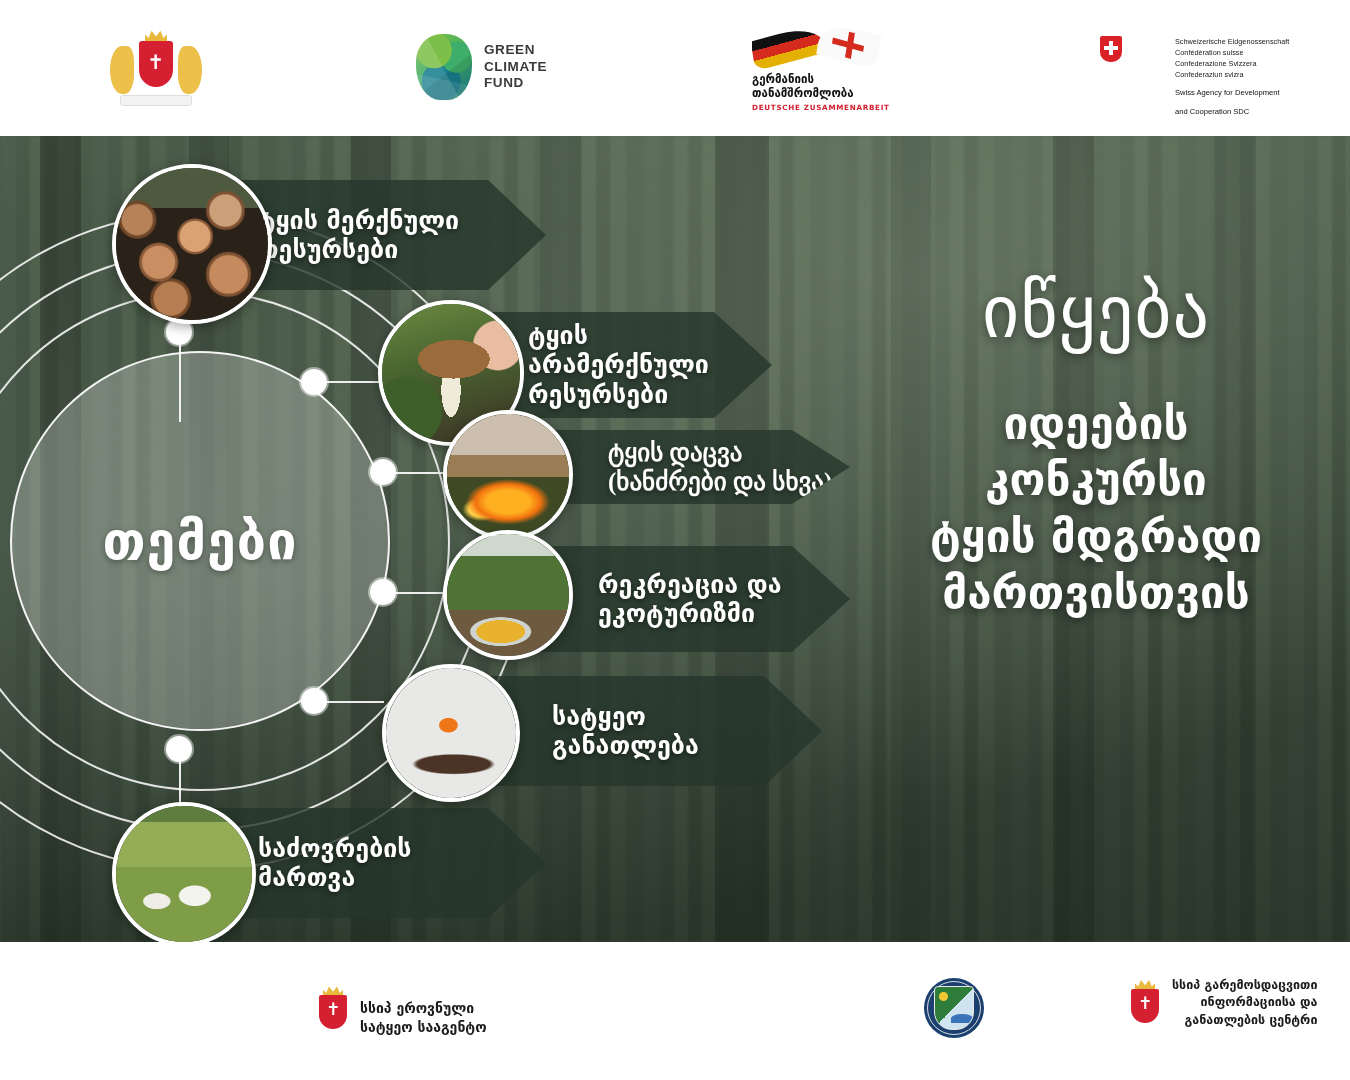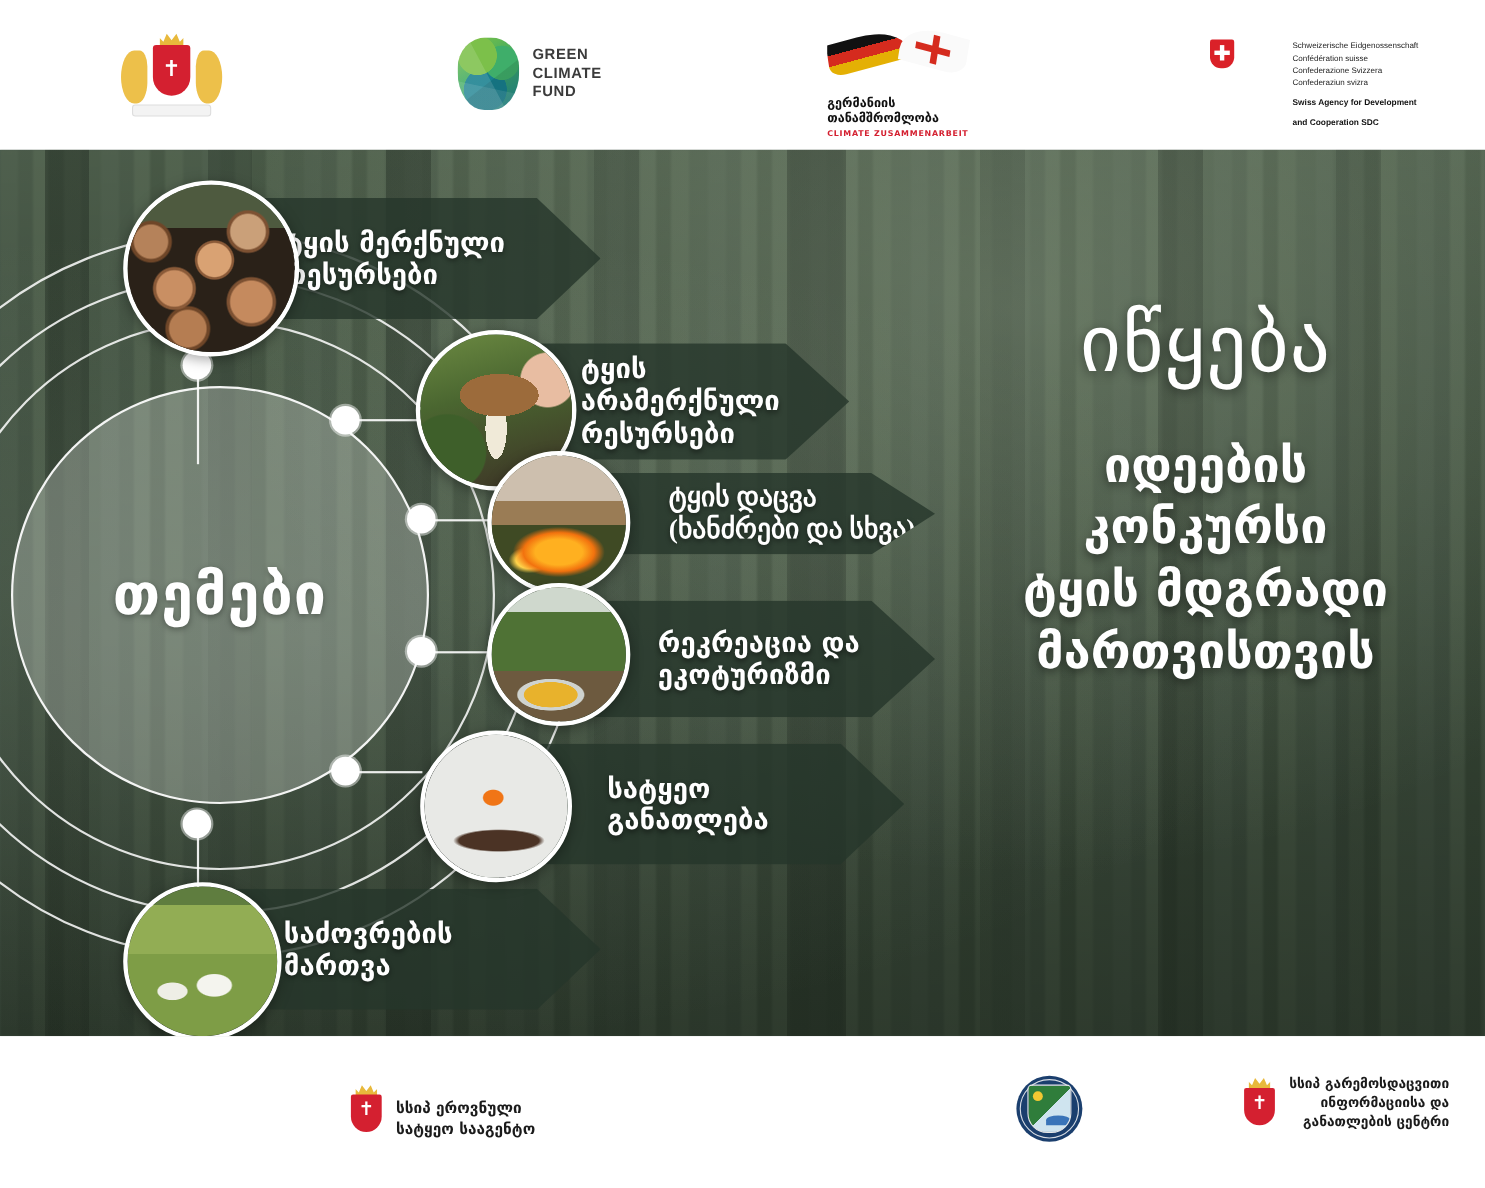--- a/index.html
+++ b/index.html
@@ -86,21 +86,21 @@
   .de-txt-de { font-size:7.2px; font-weight:700; color:#d42030; letter-spacing:.7px; margin-top:2px;}
 
   
   .ch-cross { position:relative; width:22px; height:26px; background:#da2128;
               border-radius:2px 2px 10px 10px; flex:none;}
   .ch-cross::before, .ch-cross::after{ content:""; position:absolute; background:#fff; }
   .ch-cross::before{ left:9px; top:5px; width:4px; height:14px; }
   .ch-cross::after{ left:4px; top:10px; width:14px; height:4px; }
   .ch-lines { margin-left:9px; font-family:"Liberation Sans",sans-serif; }
   .ch-lines .l { font-size:7.3px; color:#222; line-height:1.52; }
-  .ch-lines .b { font-size:7.6px; color:#111; font-weight:700; line-height:1.5; margin-top:7px;}
+  .ch-lines .b { font-size:7.6px; color:#111; font-weight:400; line-height:1.5; margin-top:7px;}
 
   
   .stage {
     position:absolute; left:0; top:136px; width:1350px; height:806px; overflow:hidden;
     background:#46584b;
   }
   .forest-bg { position:absolute; inset:0; }
   .forest-bg .base {
     position:absolute; inset:0;
     background:
@@ -303,24 +303,24 @@
         <div>CLIMATE</div>
         <div>FUND</div>
       </div>
     </div>
 
     <div class="hdr-logo" style="left:752px; top:26px; flex-direction:column; align-items:flex-start;">
       <div class="de-flag">
         <div class="band"></div>
         <div class="ge"></div>
       </div>
-      <div style="margin-top:15px;">
+      <div style="margin-top:1px;">
         <div class="de-txt-ka">გერმანიის</div>
         <div class="de-txt-ka">თანამშრომლობა</div>
-        <div class="de-txt-de">CLIMATE ZUSAMMENARBEIT</div>
+        <div class="de-txt-de">DEUTSCHE ZUSAMMENARBEIT</div>
       </div>
     </div>
 
     <div class="hdr-logo" style="left:1100px; top:36px; align-items:flex-start;gap:44px;">
       <div class="ch-cross"></div>
       <div class="ch-lines">
         <div class="l">Schweizerische Eidgenossenschaft</div>
         <div class="l">Confédération suisse</div>
         <div class="l">Confederazione Svizzera</div>
         <div class="l">Confederaziun svizra</div>

